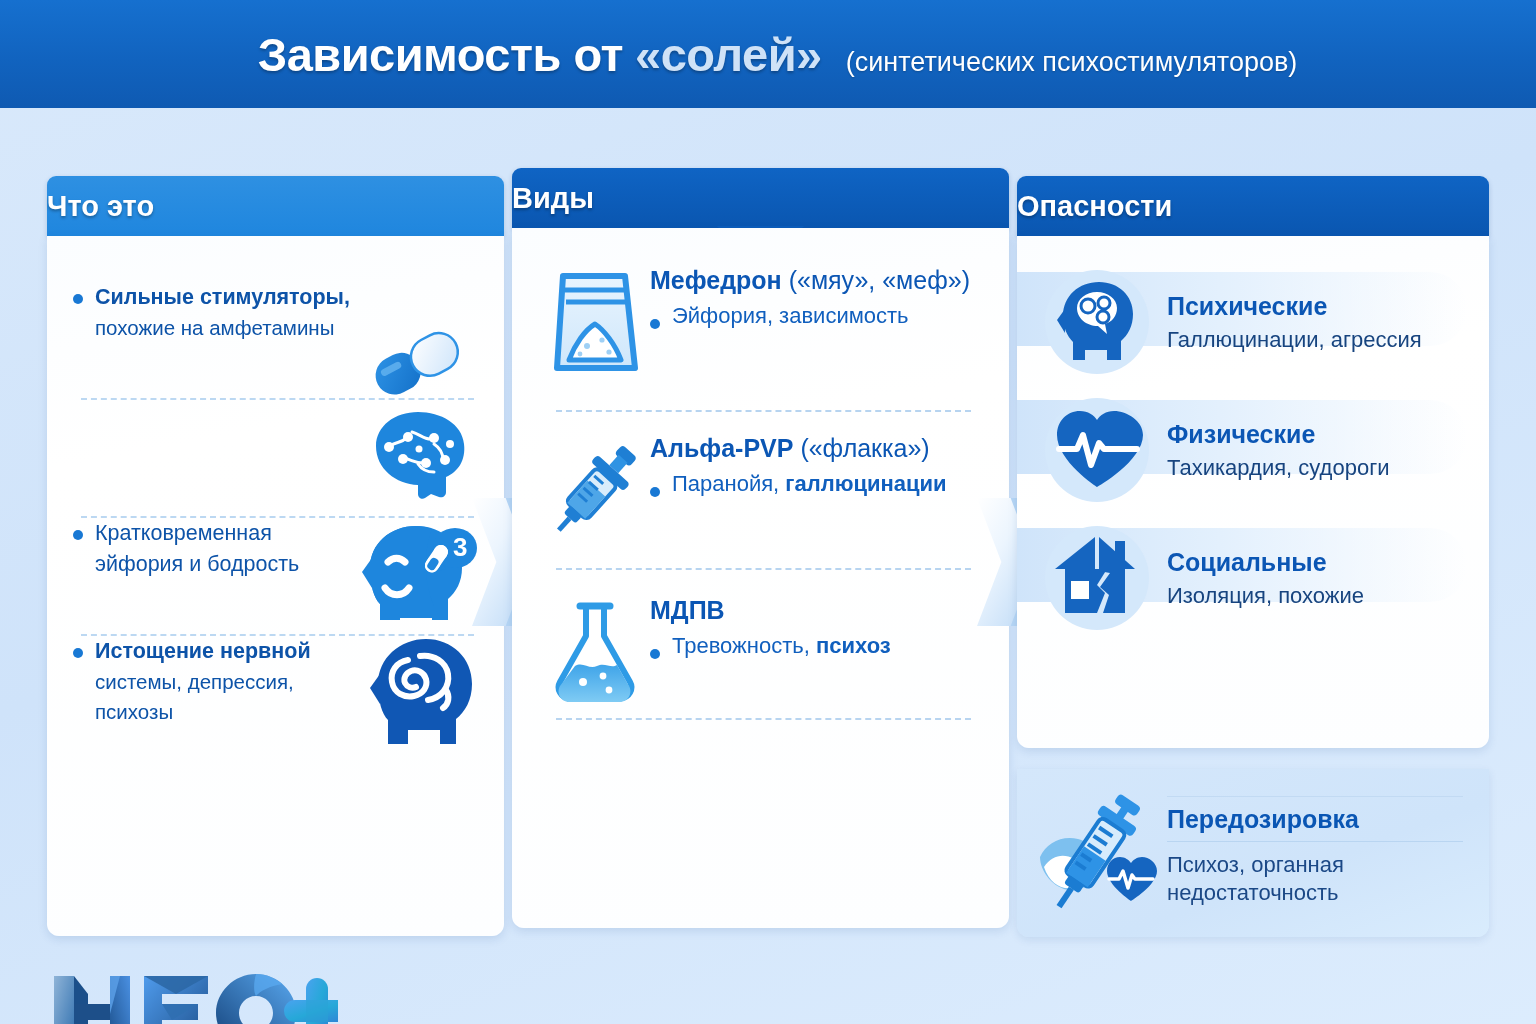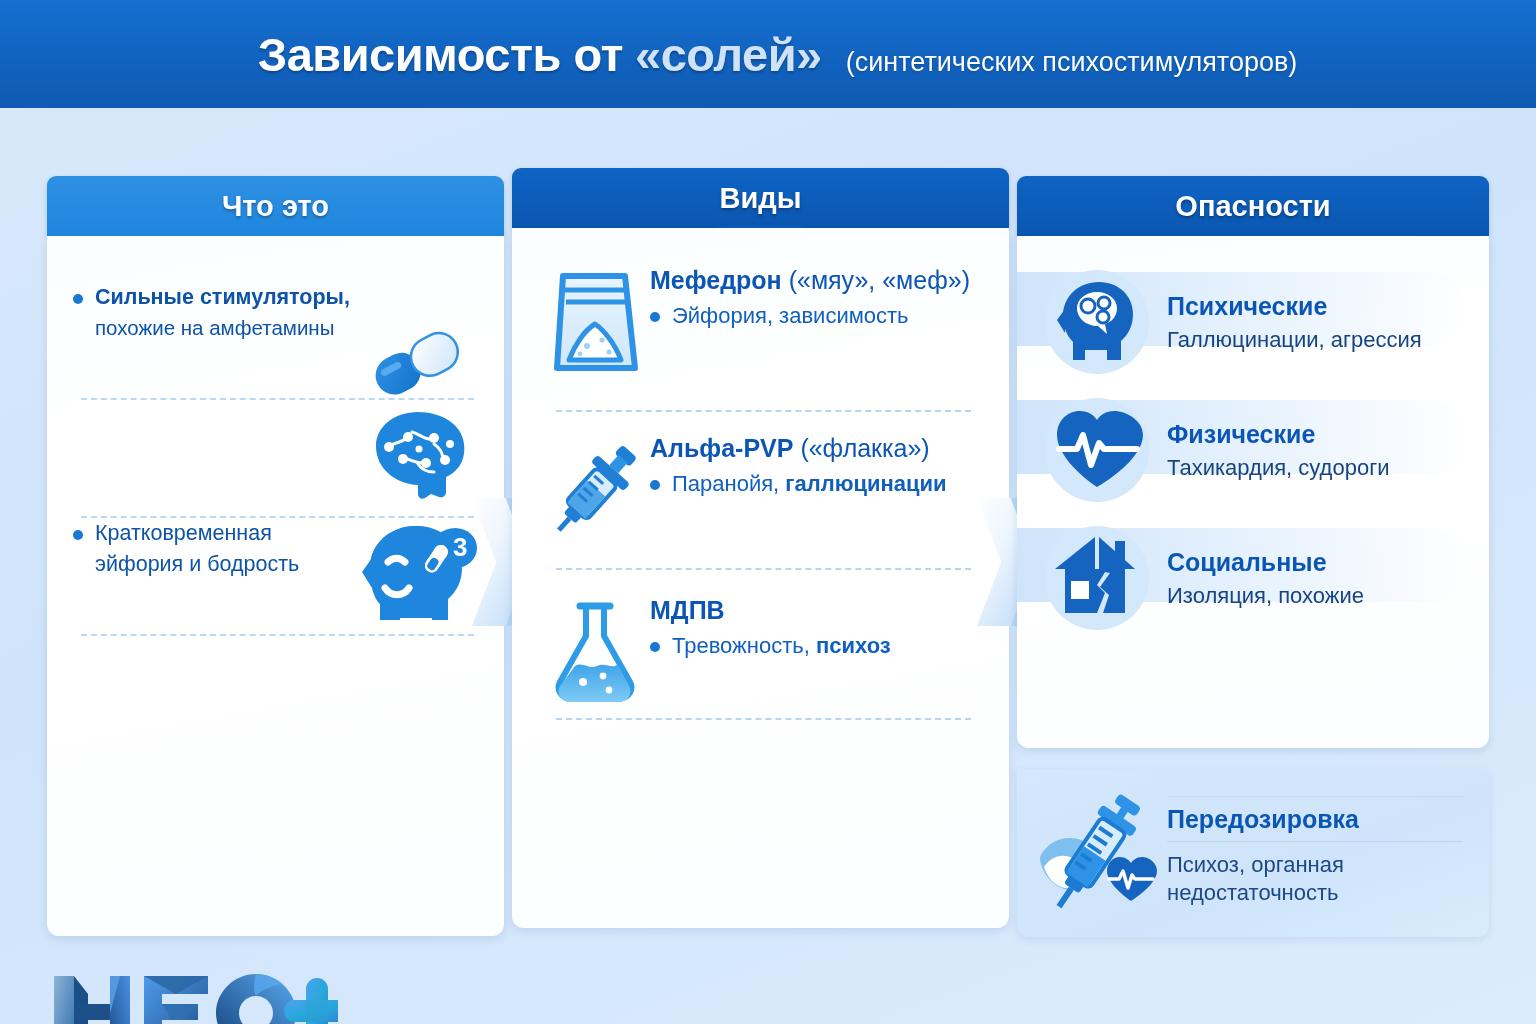--- a/index.html
+++ b/index.html
@@ -39,21 +39,21 @@
     text-shadow: 0 1px 2px rgba(0,0,0,0.22);
   }
 
   
   .board { position: absolute; top: 108px; left: 0; width: 1536px; height: 916px; }
 
   .col { position: absolute; }
 
   .col-head {
     height: 60px; border-radius: 9px 9px 0 0;
-    display: flex; align-items: center; justify-content: center;
+    display: flex; align-items: center; 
     color: #fff; font-size: 29px; font-weight: bold;
     text-shadow: 0 2px 3px rgba(0,0,0,0.3);
     position: relative;
     box-shadow: 0 2px 5px rgba(12,60,120,0.20);
   }
   .col-head.light { background: linear-gradient(180deg, #2e90e2 0%, #1f86de 100%); }
   .col-head.dark  { background: linear-gradient(180deg, #0f64c4 0%, #0a56b0 100%); }
 
   
   .notch {
@@ -97,21 +97,21 @@
 
   .trow { position: relative; min-height: 140px; display: flex; align-items: flex-start; }
   .trow .divider {
     position: absolute; left: 16px; right: 8px; bottom: 0; height: 0;
     border-top: 2px dashed #b7d4f0;
   }
   .ticon { width: 110px; flex: none; display: flex; justify-content: center; padding-top: 6px; }
   .tbody { padding-top: 4px; }
   .tname { color: #0b56b4; font-size: 25px; font-weight: bold; margin-bottom: 8px; }
   .tname .reg { font-weight: normal; }
-  .teffect { display: flex; align-items: flex-start; color: #105fbe; font-size: 22px; }
+  .teffect { display: flex; align-items: flex-end; color: #105fbe; font-size: 22px; }
   .teffect .dot { margin-top: 9px; }
   .teffect b { font-weight: bold; }
 
   
   #col-danger { left: 1017px; top: 68px; width: 472px; }
   #col-danger .card { height: 512px; padding: 22px 0 0 0; }
 
   .drow { position: relative; height: 128px; display: flex; align-items: center; }
   .drow .stripe {
     position: absolute; left: 0; right: 22px; top: 14px; height: 74px;
@@ -259,20 +259,40 @@
               <rect x="78" y="32" width="14" height="30" rx="7" fill="#ffffff"></rect>
               <rect x="78" y="32" width="14" height="15" rx="7" fill="#ffffff"></rect>
               <rect x="79.5" y="46" width="11" height="15" rx="5" fill="#1e86dd" stroke="#ffffff" stroke-width="2.5"></rect>
             </g>
             <text x="101" y="40" font-family="Liberation Sans, sans-serif" font-size="26" font-weight="bold" fill="#ffffff">3</text>
           </svg>
         </span>
         <div class="divider"></div>
       </div>
 
+      <div class="lrow" style="border:0;">
+        <div class="bullet-line">
+          <span class="dot"></span>
+          <div class="ltext">
+            <b>Истощение нервной</b><br>
+            <span class="thin">системы, депрессия, психозы</span>
+          </div>
+        </div>
+        <span class="licon" style="right:-8px; top:-6px;">
+          <svg width="128" height="120" viewBox="0 0 128 120">
+            <path d="M20 54c0-26 22-45 48-45s46 19 46 45c0 16-7 28-16 35v25H82v-14H50v14H30V90C24 84 20 71 20 54z" fill="#1057b4"></path>
+            <path d="M12 58l10-14v30z" fill="#1057b4"></path>
+            <g stroke="#ffffff" stroke-width="6" fill="none" stroke-linecap="round" stroke-linejoin="round">
+              <path d="M50 30c-12 2-18 12-16 22 2 11 12 16 22 14 9-2 14-9 12-17-2-7-9-10-15-8-5 2-8 7-6 12 2 4 7 6 11 4"></path>
+              <path d="M62 26c14-2 26 6 28 18 2 13-7 24-20 26"></path>
+              <path d="M88 60c4 6 3 14-3 18"></path>
+            </g>
+          </svg>
+        </span>
+      </div>
 
     </div>
   </div>
 
   <div class="arrow" id="arrow-1">
     <div class="chev-back"></div>
     <div class="chev"></div>
   </div>
 
   <div class="col" id="col-types">

